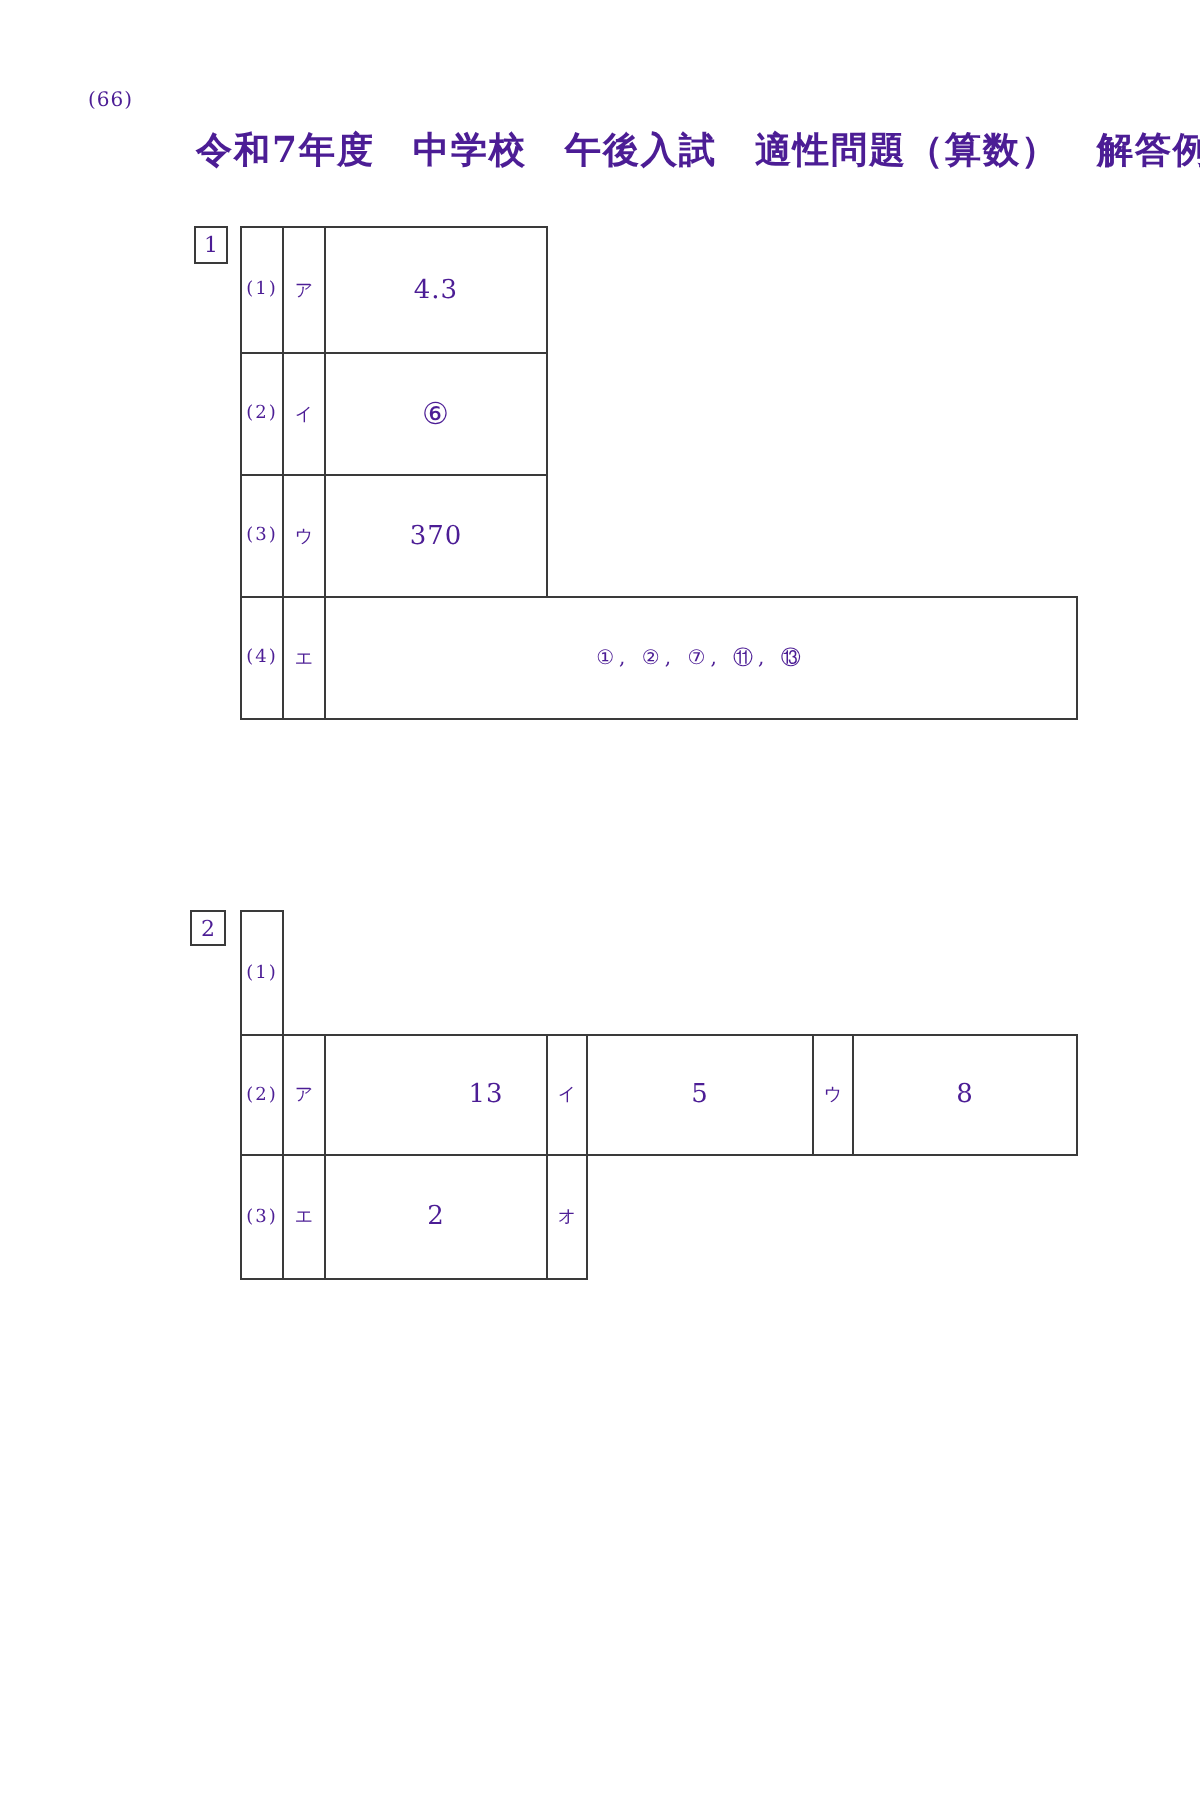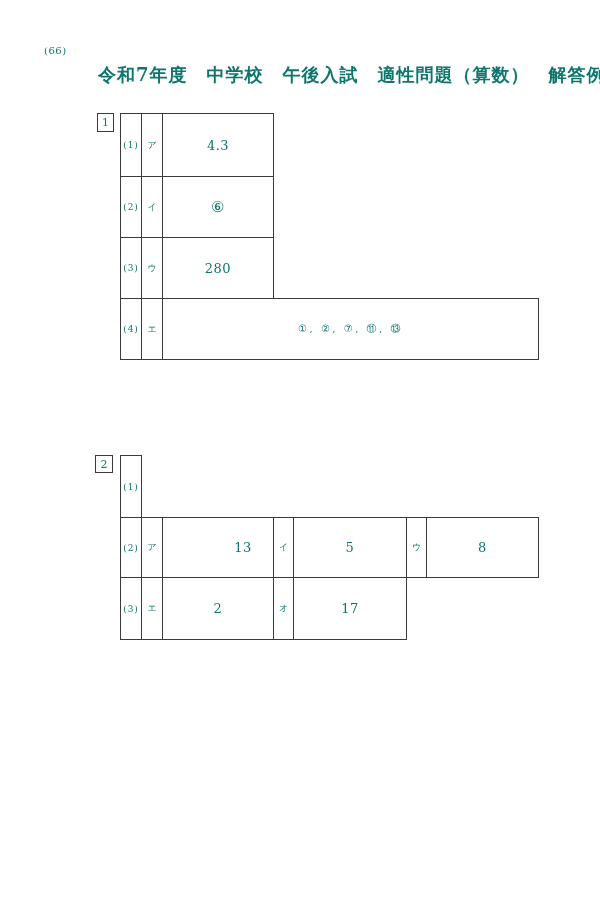--- a/index.html
+++ b/index.html
@@ -2,21 +2,21 @@
 <html><head>
 <meta charset="utf-8">
 <style>
   html,body{margin:0;padding:0;background:#e8e8e8;}
   .page{
     position:relative;
     width:600px;height:900px;
     margin:0 auto;
     background:#ffffff;
     font-family:"DejaVu Serif","Liberation Serif",serif;
-    color:#0f766e;
+    color:#4c1d95;
     overflow:hidden;
   }
   .pagenum{
     position:absolute;left:44px;top:45px;
     font-size:10px;letter-spacing:0.5px;
   }
   .title{
     position:absolute;left:98px;top:63px;
     font-size:18px;font-weight:600;
     letter-spacing:1px;white-space:nowrap;
@@ -53,21 +53,21 @@
   <div class="cell lbl" style="left:120px;top:113px;width:22px;height:64px;">(1)</div>
   <div class="cell kana" style="left:141px;top:113px;width:22px;height:64px;">ア</div>
   <div class="cell ans" style="left:162px;top:113px;width:112px;height:64px;text-align:right;">4.3</div>
 
   <div class="cell lbl" style="left:120px;top:176px;width:22px;height:62px;">(2)</div>
   <div class="cell kana" style="left:141px;top:176px;width:22px;height:62px;">イ</div>
   <div class="cell ans-circ cell" style="left:162px;top:176px;width:112px;height:62px;">⑥</div>
 
   <div class="cell lbl" style="left:120px;top:237px;width:22px;height:62px;">(3)</div>
   <div class="cell kana" style="left:141px;top:237px;width:22px;height:62px;">ウ</div>
-  <div class="cell ans" style="left:162px;top:237px;width:112px;height:62px;">280</div>
+  <div class="cell ans" style="left:162px;top:237px;width:112px;height:62px;">370</div>
 
   <div class="cell lbl" style="left:120px;top:298px;width:22px;height:62px;">(4)</div>
   <div class="cell kana" style="left:141px;top:298px;width:22px;height:62px;">エ</div>
   <div class="cell ans-list cell" style="left:162px;top:298px;width:377px;height:62px;">①, ②, ⑦, ⑪, ⑬</div>
 
   <div class="numbox" style="left:95px;top:455px;width:18px;height:18px;">2</div>
 
   <div class="cell lbl" style="left:120px;top:455px;width:22px;height:63px;">(1)</div>
 
   <div class="cell lbl" style="left:120px;top:517px;width:22px;height:61px;">(2)</div>
@@ -75,15 +75,14 @@
   <div class="cell ans" style="left:162px;top:517px;width:134px;height:61px;padding-left:28px;">13</div>
   <div class="cell kana" style="left:273px;top:517px;width:21px;height:61px;">イ</div>
   <div class="cell ans" style="left:293px;top:517px;width:114px;height:61px;">5</div>
   <div class="cell kana" style="left:406px;top:517px;width:21px;height:61px;">ウ</div>
   <div class="cell ans" style="left:426px;top:517px;width:113px;height:61px;">8</div>
 
   <div class="cell lbl" style="left:120px;top:577px;width:22px;height:63px;">(3)</div>
   <div class="cell kana" style="left:141px;top:577px;width:22px;height:63px;">エ</div>
   <div class="cell ans" style="left:162px;top:577px;width:112px;height:63px;">2</div>
   <div class="cell kana" style="left:273px;top:577px;width:21px;height:63px;">オ</div>
-  <div class="cell ans" style="left:293px;top:577px;width:114px;height:63px;">17</div>
 
 </div>
 
 </body></html>

